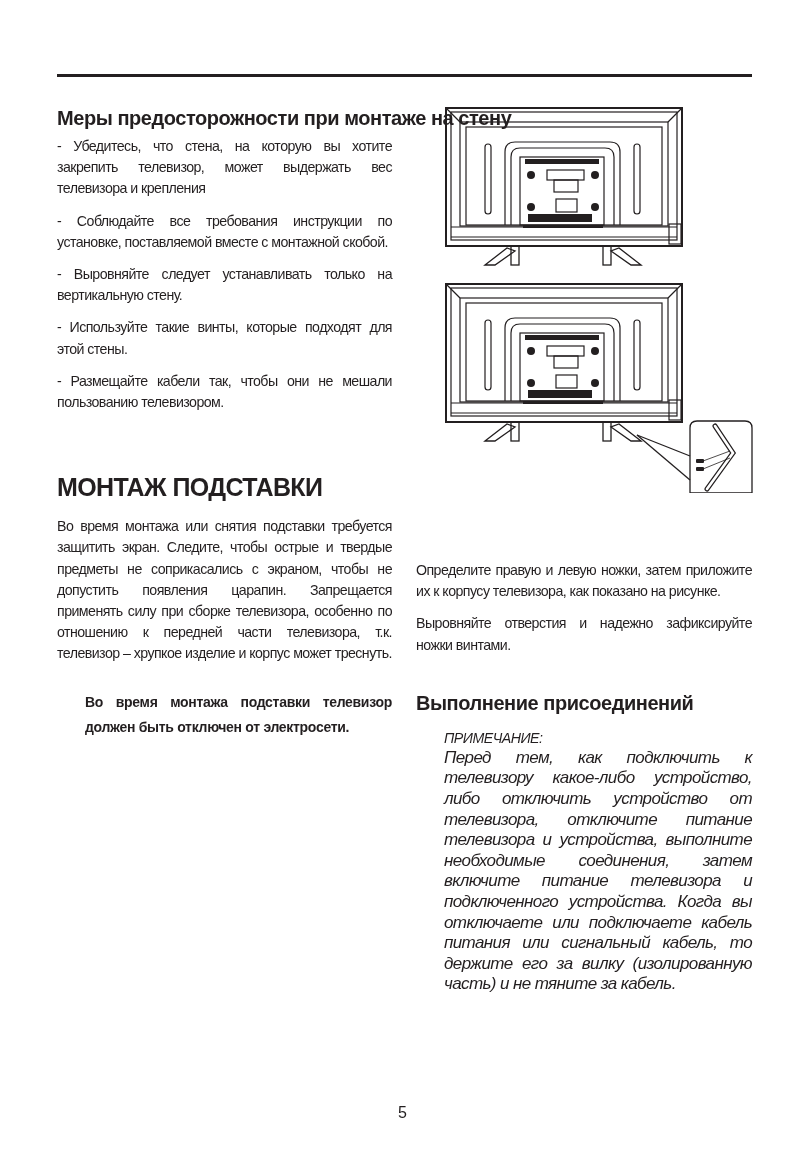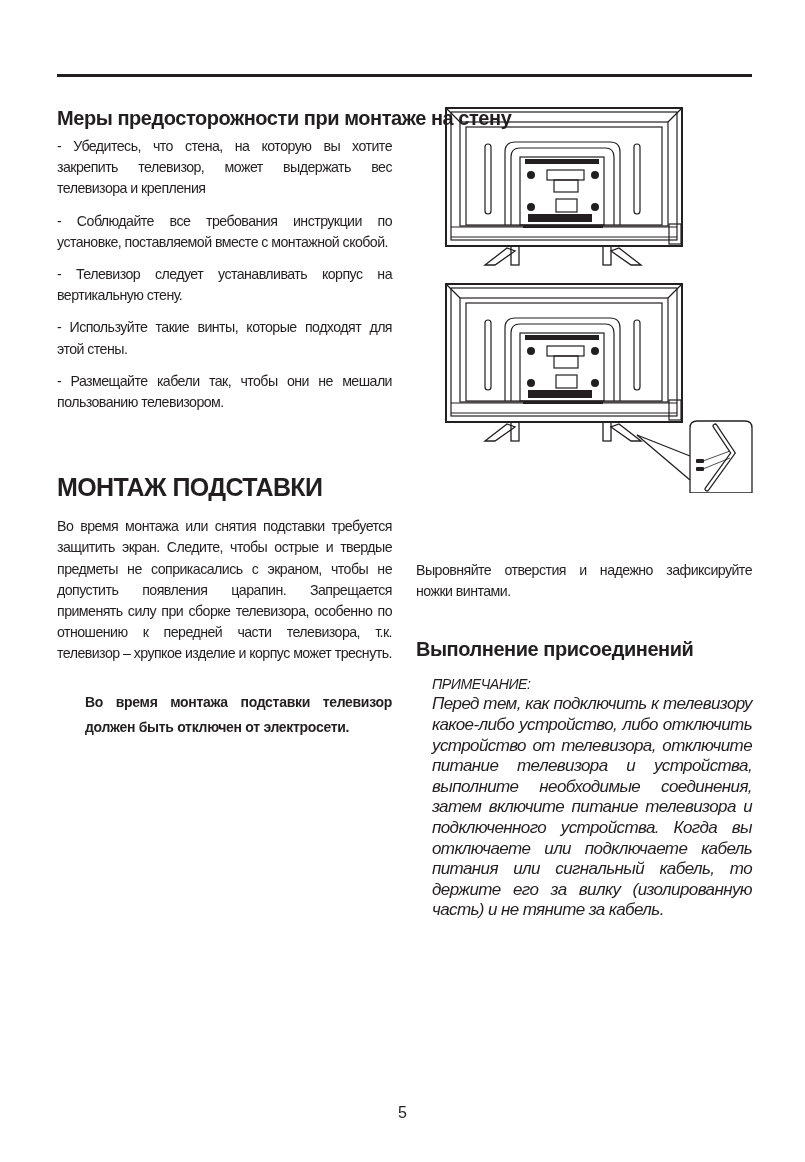--- a/index.html
+++ b/index.html
@@ -28,21 +28,21 @@
   .h-main {
     font-weight: bold; font-size: 25px; line-height: 30px; letter-spacing: -0.6px;
     margin: 0 0 14px 0;
   }
   .attention { margin: 0 0 0 28px; }
   .attention-title { font-weight: bold; font-size: 14.5px; line-height: 22px; letter-spacing: -0.4px; }
   .attention-text {
     font-weight: bold; font-size: 14px; line-height: 25px; letter-spacing: -0.3px;
     text-align: justify;
   }
-  .note { margin-left: 16px; }
+  .note { margin-left: 28px; }
   .note-title { font-style: italic; font-size: 14.2px; line-height: 20px; letter-spacing: -0.5px; }
   .note-text {
     font-style: italic; font-size: 17px; line-height: 20.6px; letter-spacing: -0.6px;
     text-align: justify; margin: 0;
   }
   .page-number {
     position: absolute; left: 0; width: 805px; top: 1104px; text-align: center;
     font-size: 16px; color: #231f20;
   }
   .figure { position: absolute; }
@@ -50,21 +50,21 @@
 </style>
 </head>
 <body>
 
 <div class="top-rule"></div>
 
 <div class="col-left">
   <div class="h-sub">Меры предосторожности при монтаже на стену</div>
   <p class="body">- Убедитесь, что стена, на которую вы хотите закрепить телевизор, может выдержать вес телевизора и крепления</p>
   <p class="body">- Соблюдайте все требования инструкции по установке, поставляемой вместе с монтажной скобой.</p>
-  <p class="body">- Телевизор следует устанавливать корпус на вертикальную стену.</p>
+  <p class="body">- Выровняйте следует устанавливать только на вертикальную стену.</p>
   <p class="body">- Используйте такие винты, которые подходят для этой стены.</p>
   <p class="body">- Размещайте кабели так, чтобы они не мешали пользованию телевизором.</p>
 
   <div style="height:48px"></div>
   <div class="h-main">МОНТАЖ ПОДСТАВКИ</div>
   <p class="body">Во время монтажа или снятия подставки требуется защитить экран. Следите, чтобы острые и твердые предметы не соприкасались с экраном, чтобы не допустить появления царапин. Запрещается применять силу при сборке телевизора, особенно по отношению к передней части телевизора, т.к. телевизор – хрупкое изделие и корпус может треснуть.</p>
 
   <div style="height:14px"></div>
   <div class="attention">
     <div class="attention-text">Во время монтажа подставки телевизор должен быть отключен от электросети.</div>
@@ -159,20 +159,21 @@
       <line x1="258" y1="186" x2="285" y2="175" stroke-width="0.8"></line>
     </g>
     <g fill="#231f20">
       <rect x="251" y="176" width="8" height="4" rx="1"></rect>
       <rect x="251" y="184" width="8" height="4" rx="1"></rect>
     </g>
   </svg>
 </div>
 
 <div class="col-right">
+  <p class="body">Определите правую и левую ножки, затем приложите их к корпусу телевизора, как показано на рисунке.</p>
   <p class="body">Выровняйте отверстия и надежно зафиксируйте ножки винтами.</p>
 
   <div style="height:26px"></div>
   <div class="h-sub" style="margin-bottom:14px">Выполнение присоединений</div>
   <div class="note">
     <div class="note-title">ПРИМЕЧАНИЕ:</div>
     <p class="note-text">Перед тем, как подключить к телевизору какое-либо устройство, либо отключить устройство от телевизора, отключите питание телевизора и устройства, выполните необходимые соединения, затем включите питание телевизора и подключенного устройства. Когда вы отключаете или подключаете кабель питания или сигнальный кабель, то держите его за вилку (изолированную часть) и не тяните за кабель.</p>
   </div>
 </div>
 

